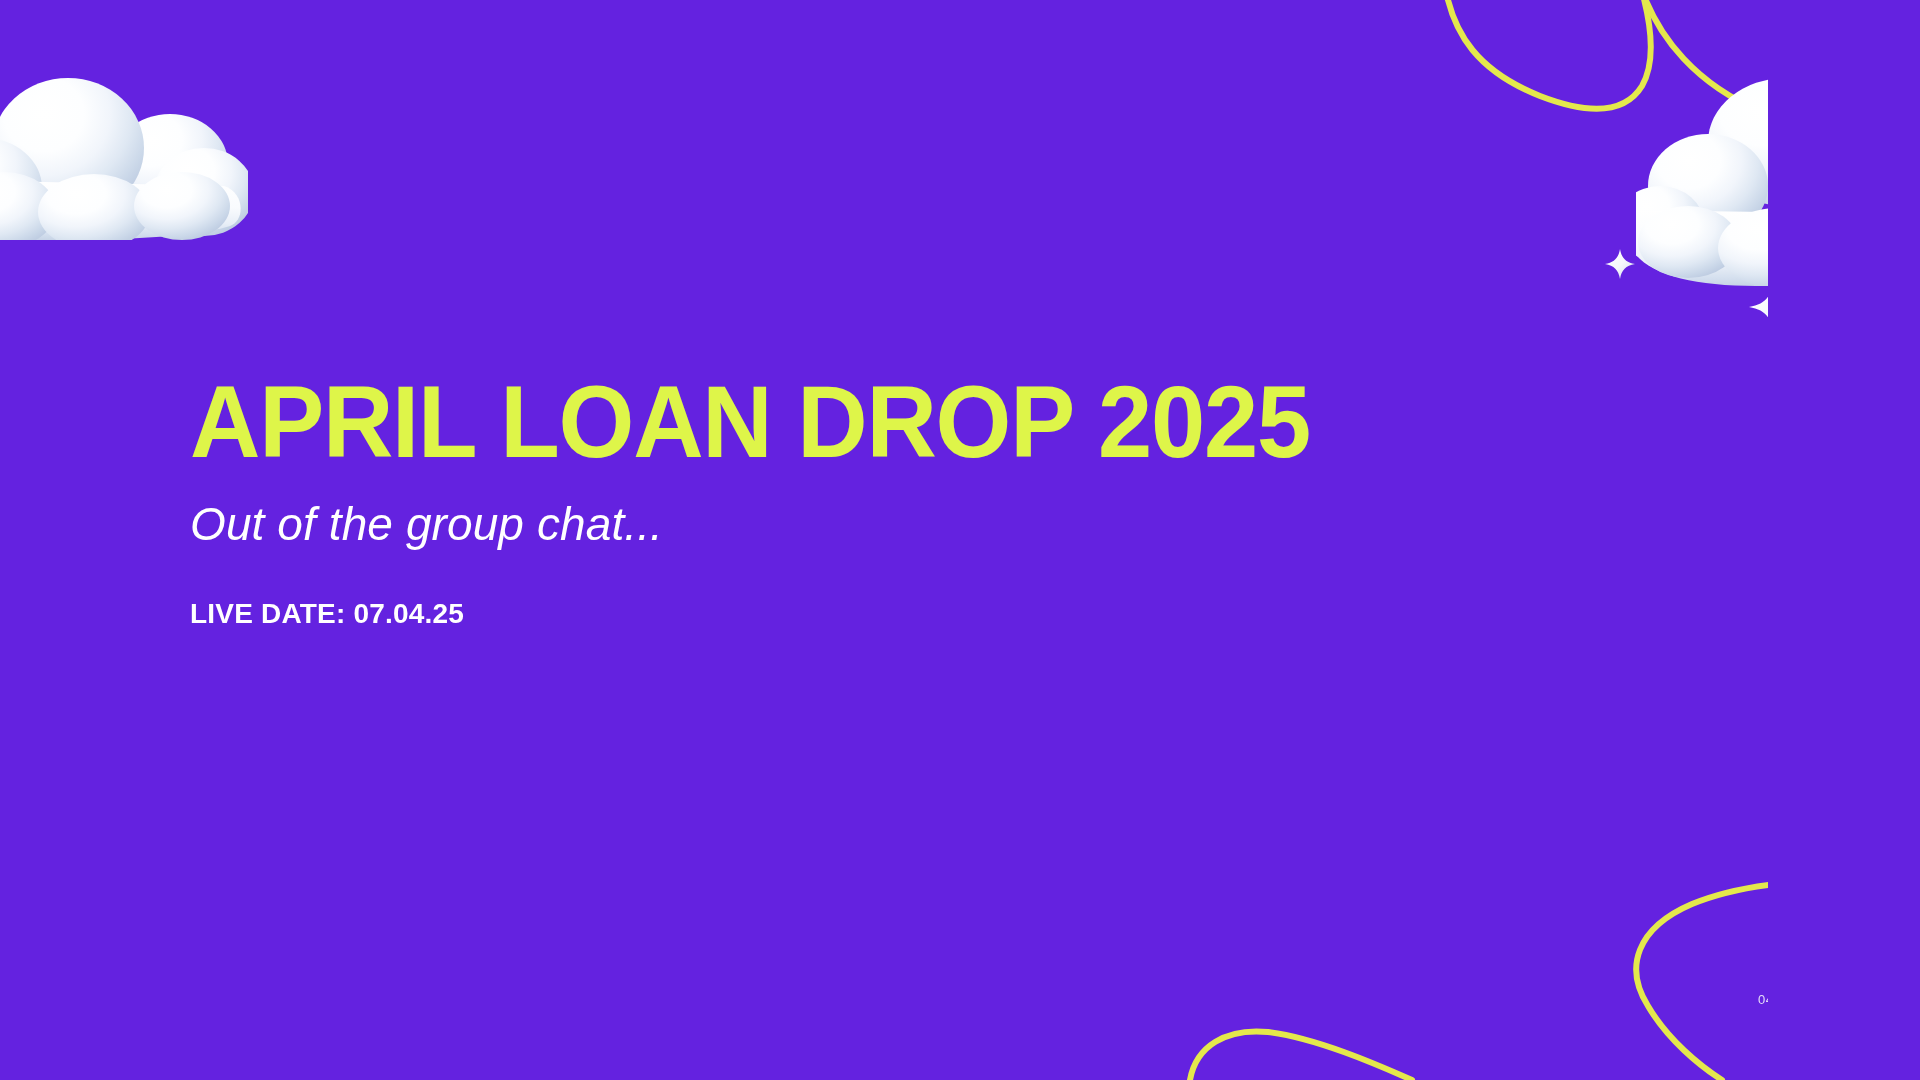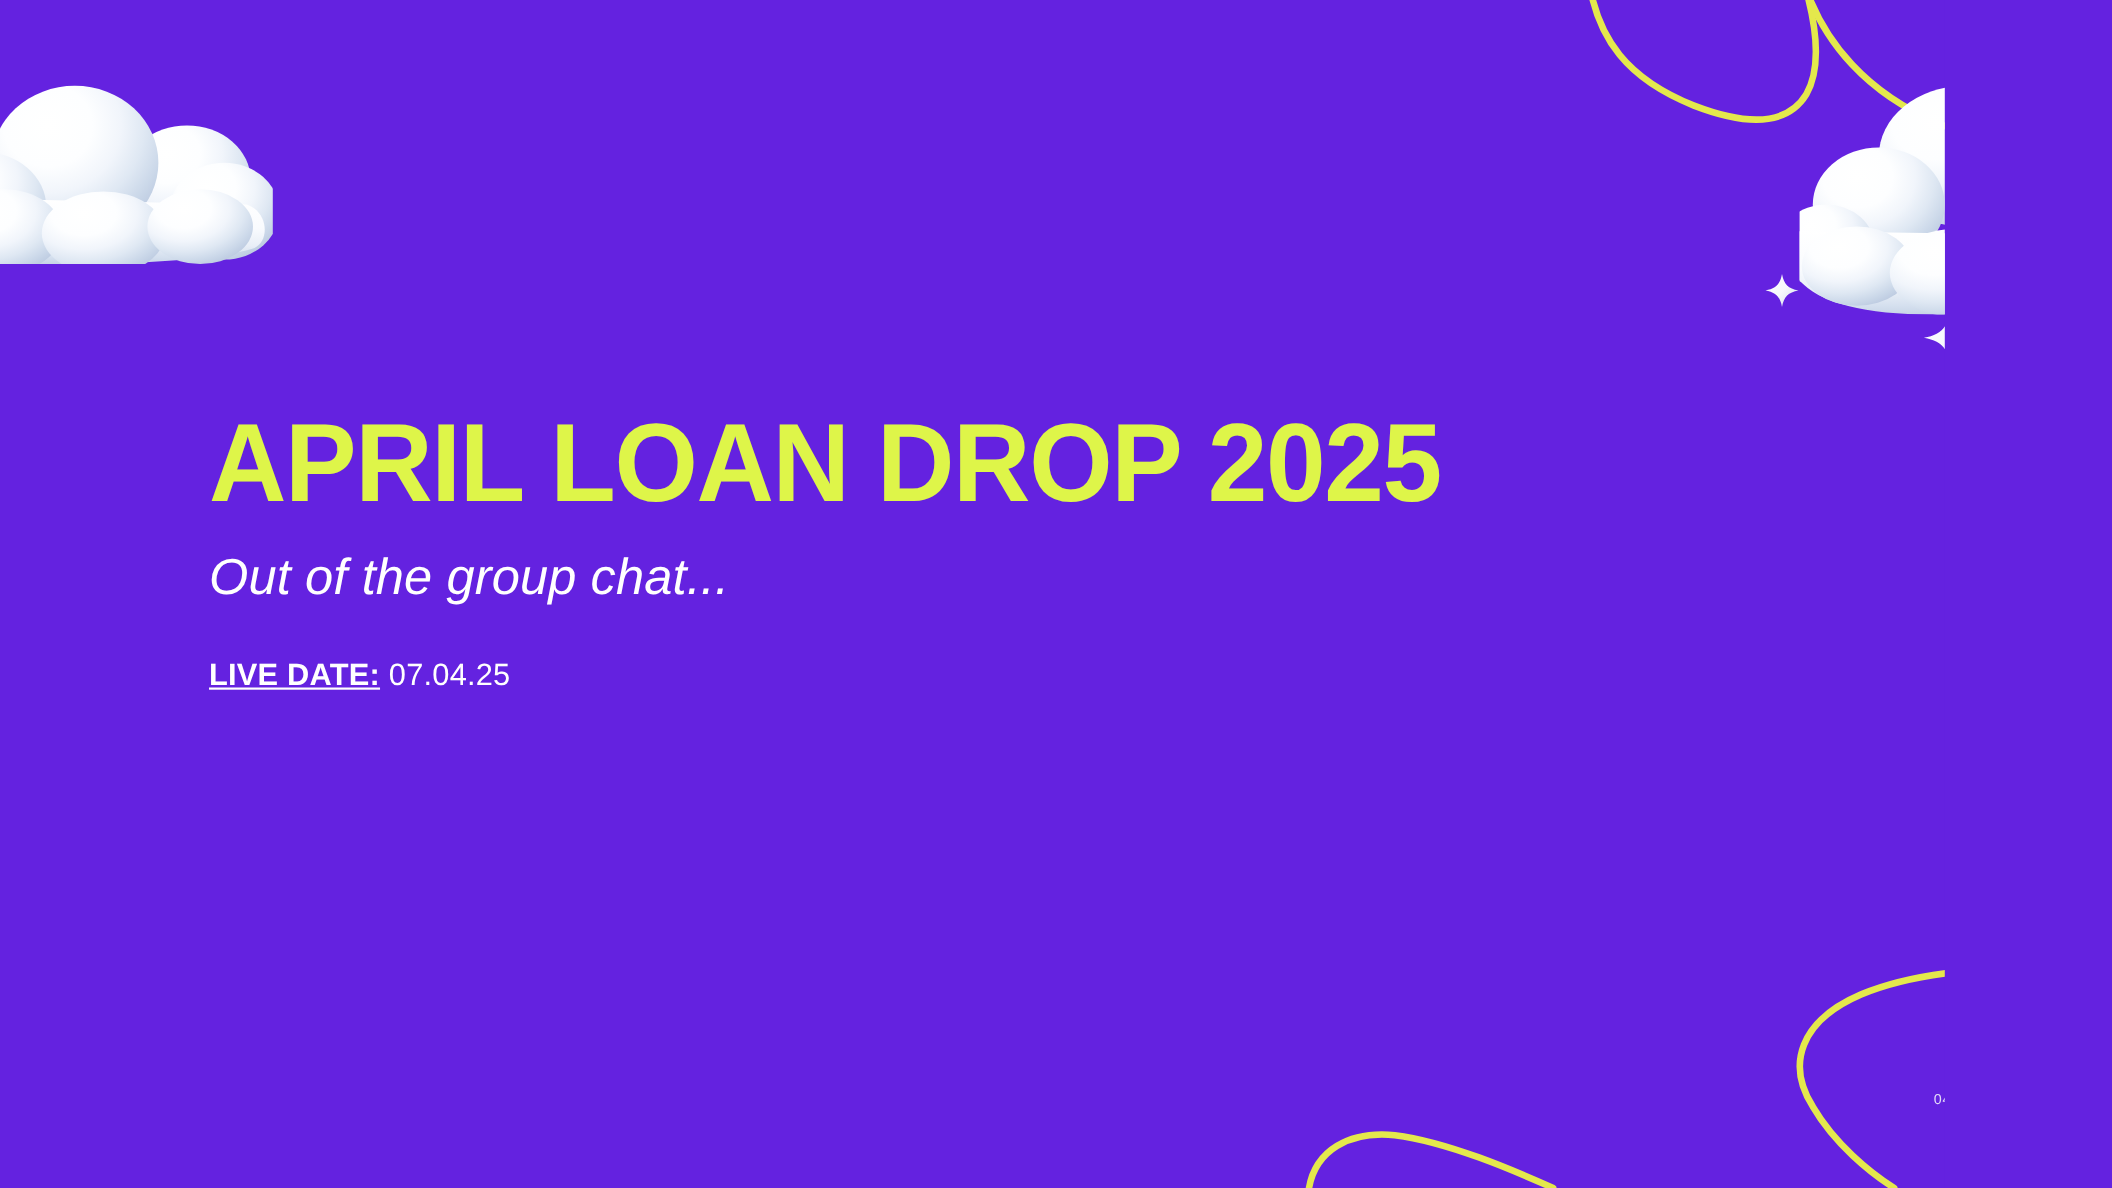--- a/index.html
+++ b/index.html
@@ -87,22 +87,22 @@
   }
 
   #live-date-line {
     margin-top: 46px;
     font-size: 28px;
     line-height: 1.2;
     color: #FFFFFF;
     white-space: nowrap;
     letter-spacing: 0.2px;
   }
-  #live-date-label { font-weight: 700; text-decoration: underline; }
-  #live-date-value { font-weight: 400; }
+  #live-date-label { font-weight: 700; }
+  #live-date-value { font-weight: 700; }
 
   
   #page-number {
     position: absolute;
     left: 1758px;
     top: 992px;
     z-index: 5;
     font-size: 13px;
     font-weight: 400;
     letter-spacing: 0.6px;

